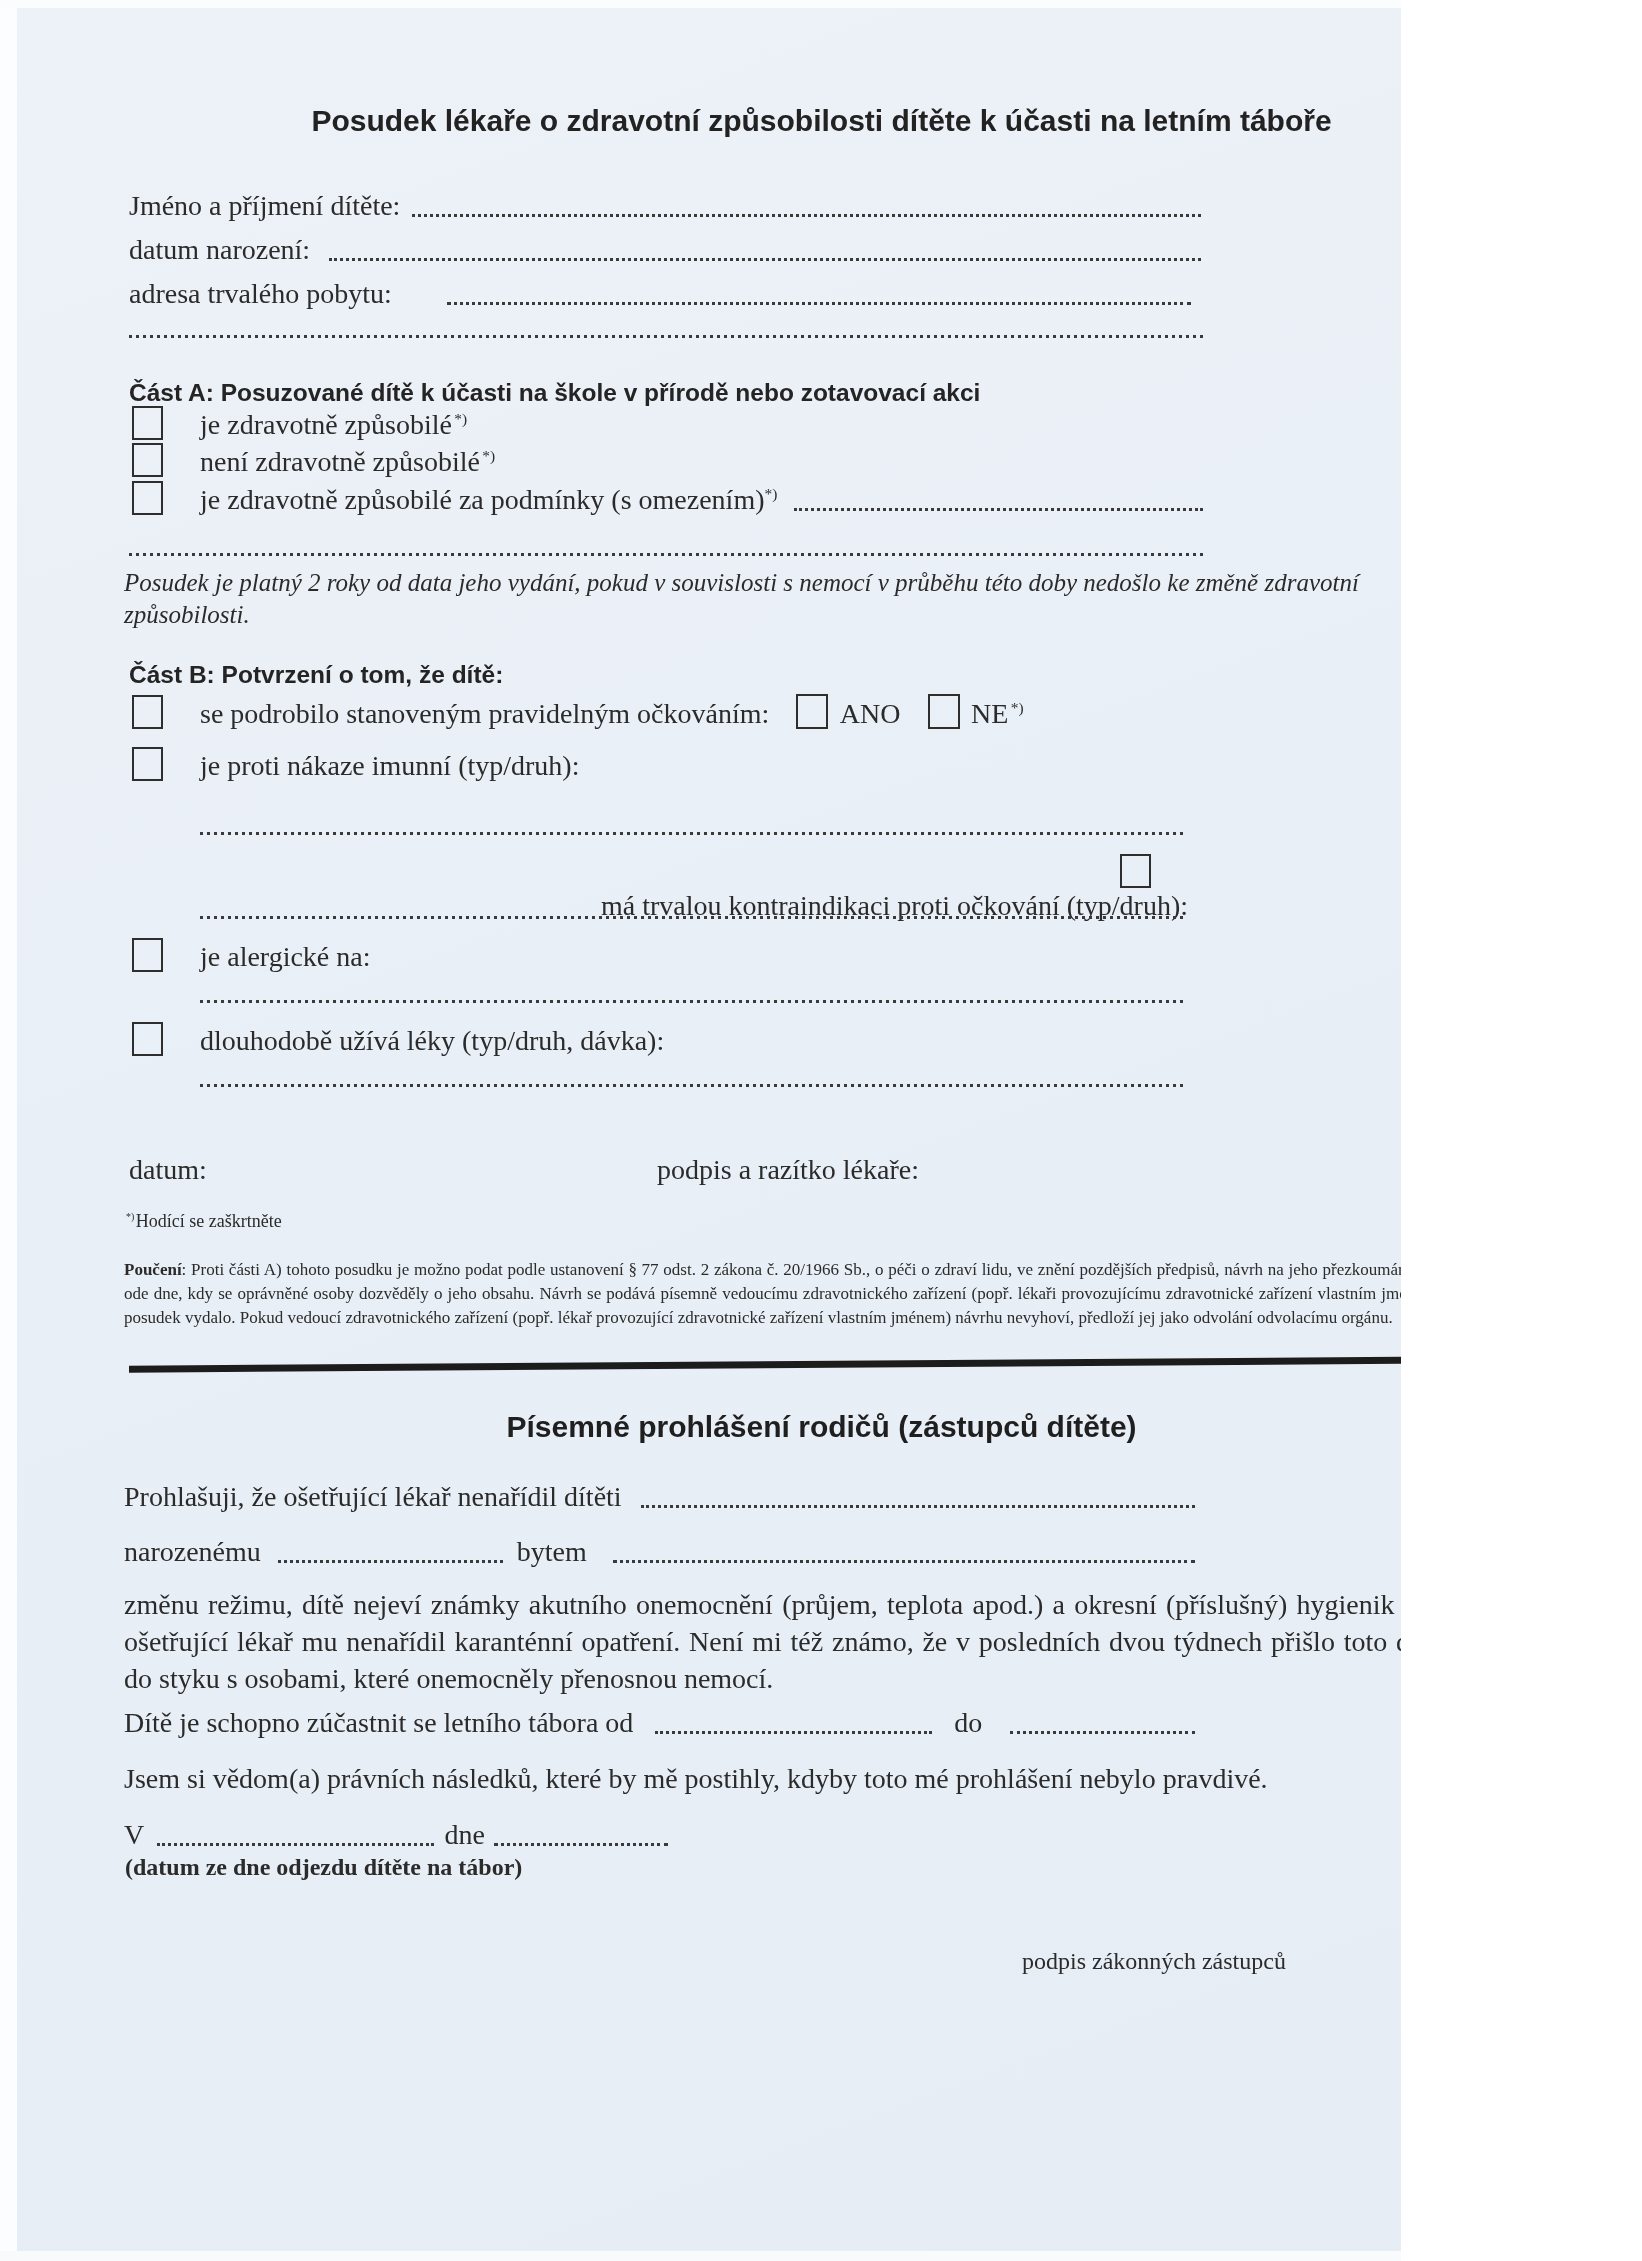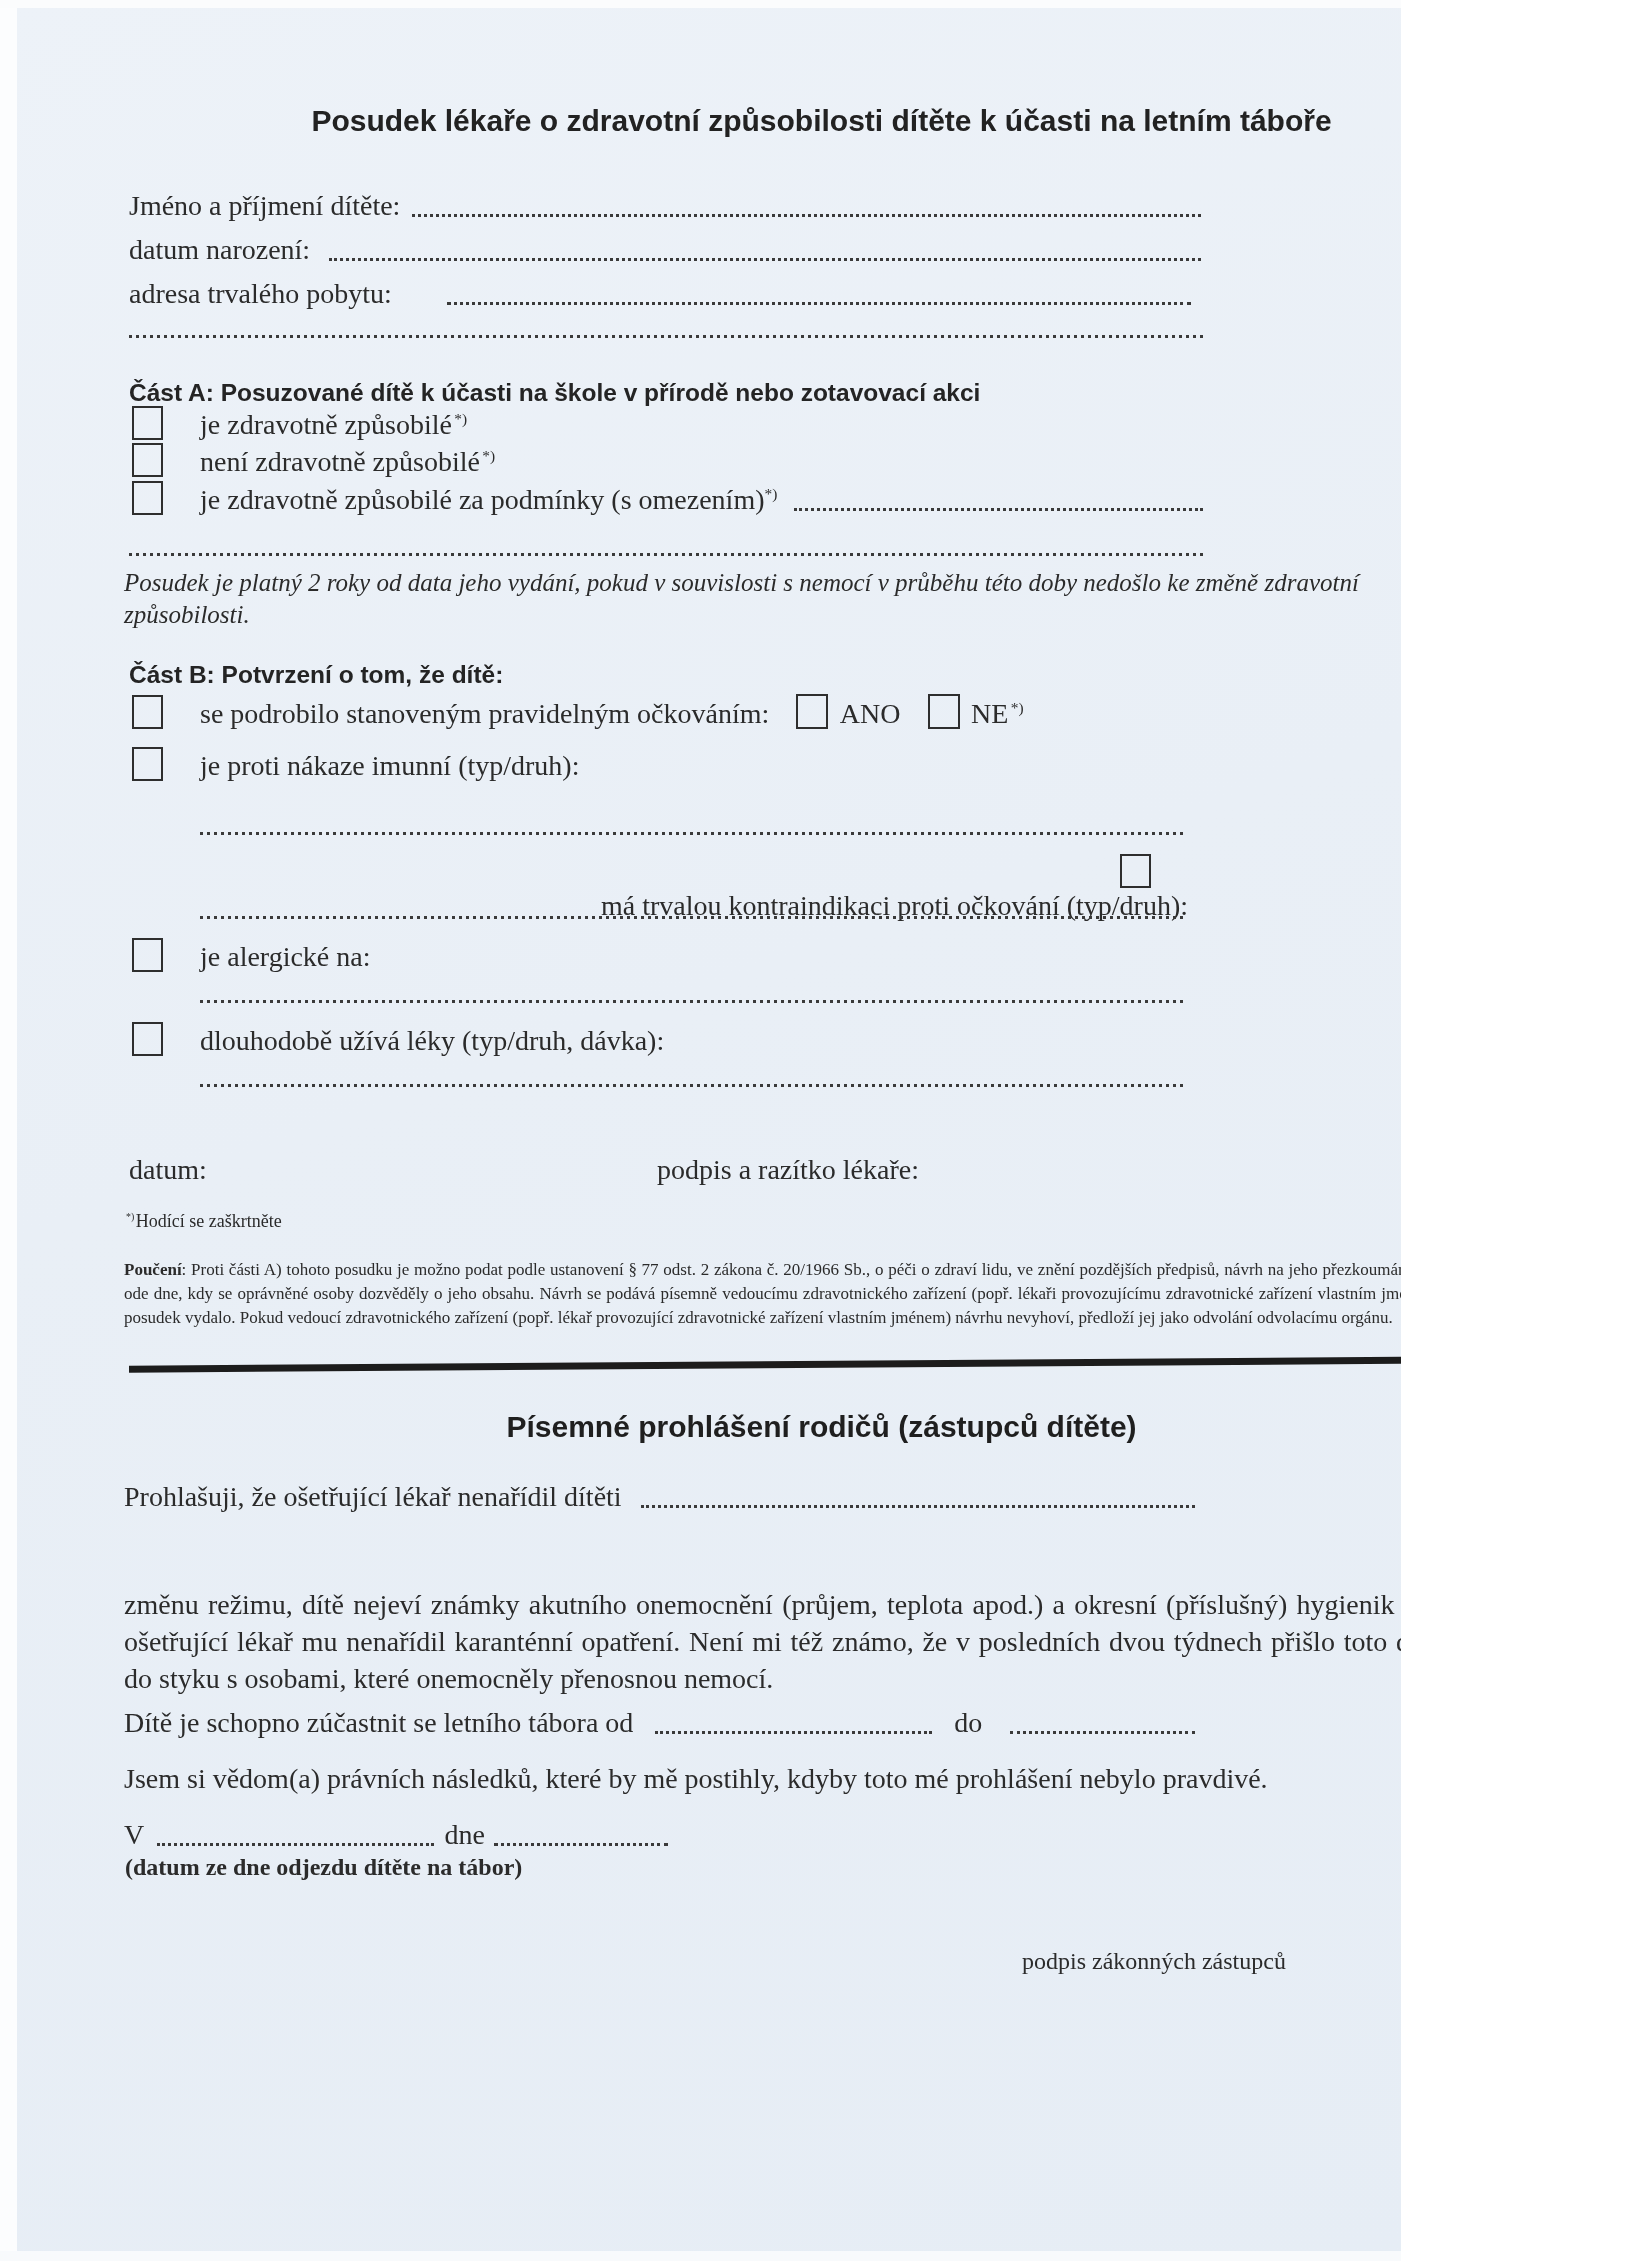--- a/index.html
+++ b/index.html
@@ -162,20 +162,29 @@
   <div class="divider"></div>
 
   <div class="abs h2 sans-bold" style="top:1410px;">Písemné prohlášení rodičů (zástupců dítěte)</div>
 
   <div class="row serif" style="top:1480px;left:124px;right:206px;justify-content:flex-end;">
     <span class="nowrap">Prohlašuji, že ošetřující lékař nenařídil dítěti</span>
     <span class="gap" style="width:19.3px;"></span>
     <span class="dotline"></span>
   </div>
 
+  <div class="row serif" style="top:1535px;left:124px;right:206px;">
+    <span class="nowrap">narozenému</span>
+    <span class="gap" style="width:17px;"></span>
+    <span class="dotline-fixed" style="width:225px;"></span>
+    <span class="gap" style="width:14px;"></span>
+    <span class="nowrap">bytem</span>
+    <span class="gap" style="width:26px;"></span>
+    <span class="dotline"></span>
+  </div>
 
   <div class="abs serif justify" style="top:1586px;left:124px;width:1314px;line-height:37px;">změnu režimu, dítě nejeví známky akutního onemocnění (průjem, teplota apod.) a okresní (příslušný) hygienik ani ošetřující lékař mu nenařídil karanténní opatření. Není mi též známo, že v posledních dvou týdnech přišlo toto dítě do styku s osobami, které onemocněly přenosnou nemocí.</div>
 
   <div class="row serif" style="top:1706px;left:124px;right:206px;">
     <span class="nowrap">Dítě je schopno zúčastnit se letního tábora od</span>
     <span class="gap" style="width:22px;"></span>
     <span class="dotline-fixed" style="width:277px;"></span>
     <span class="gap" style="width:22px;"></span>
     <span class="nowrap">do</span>
     <span class="gap" style="width:28px;"></span>

